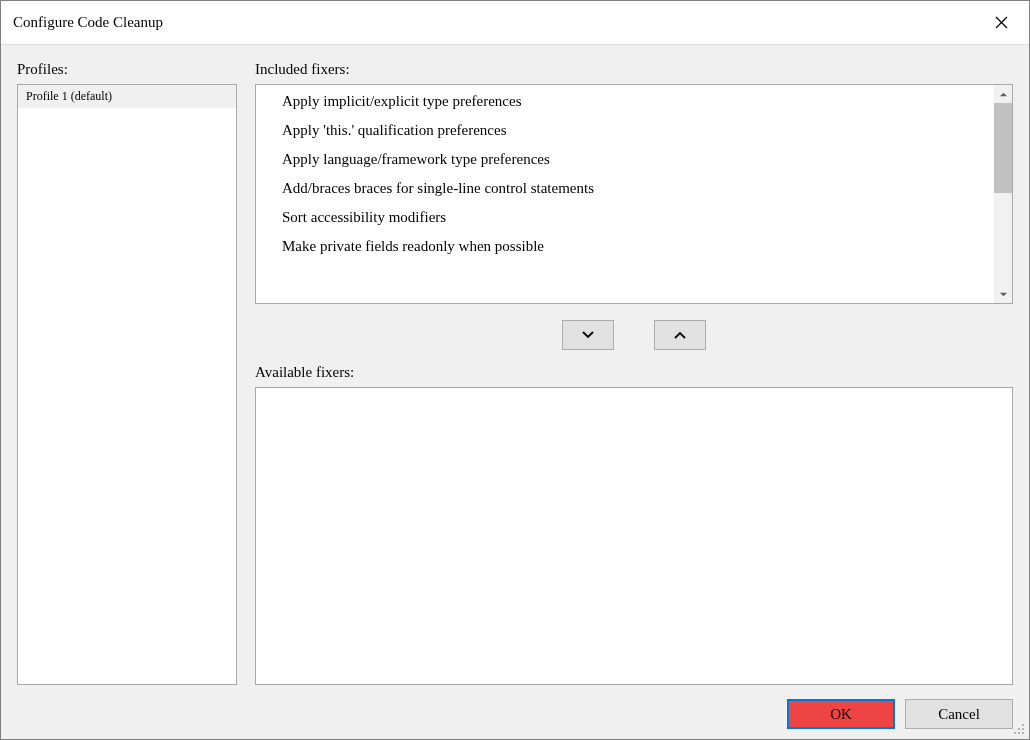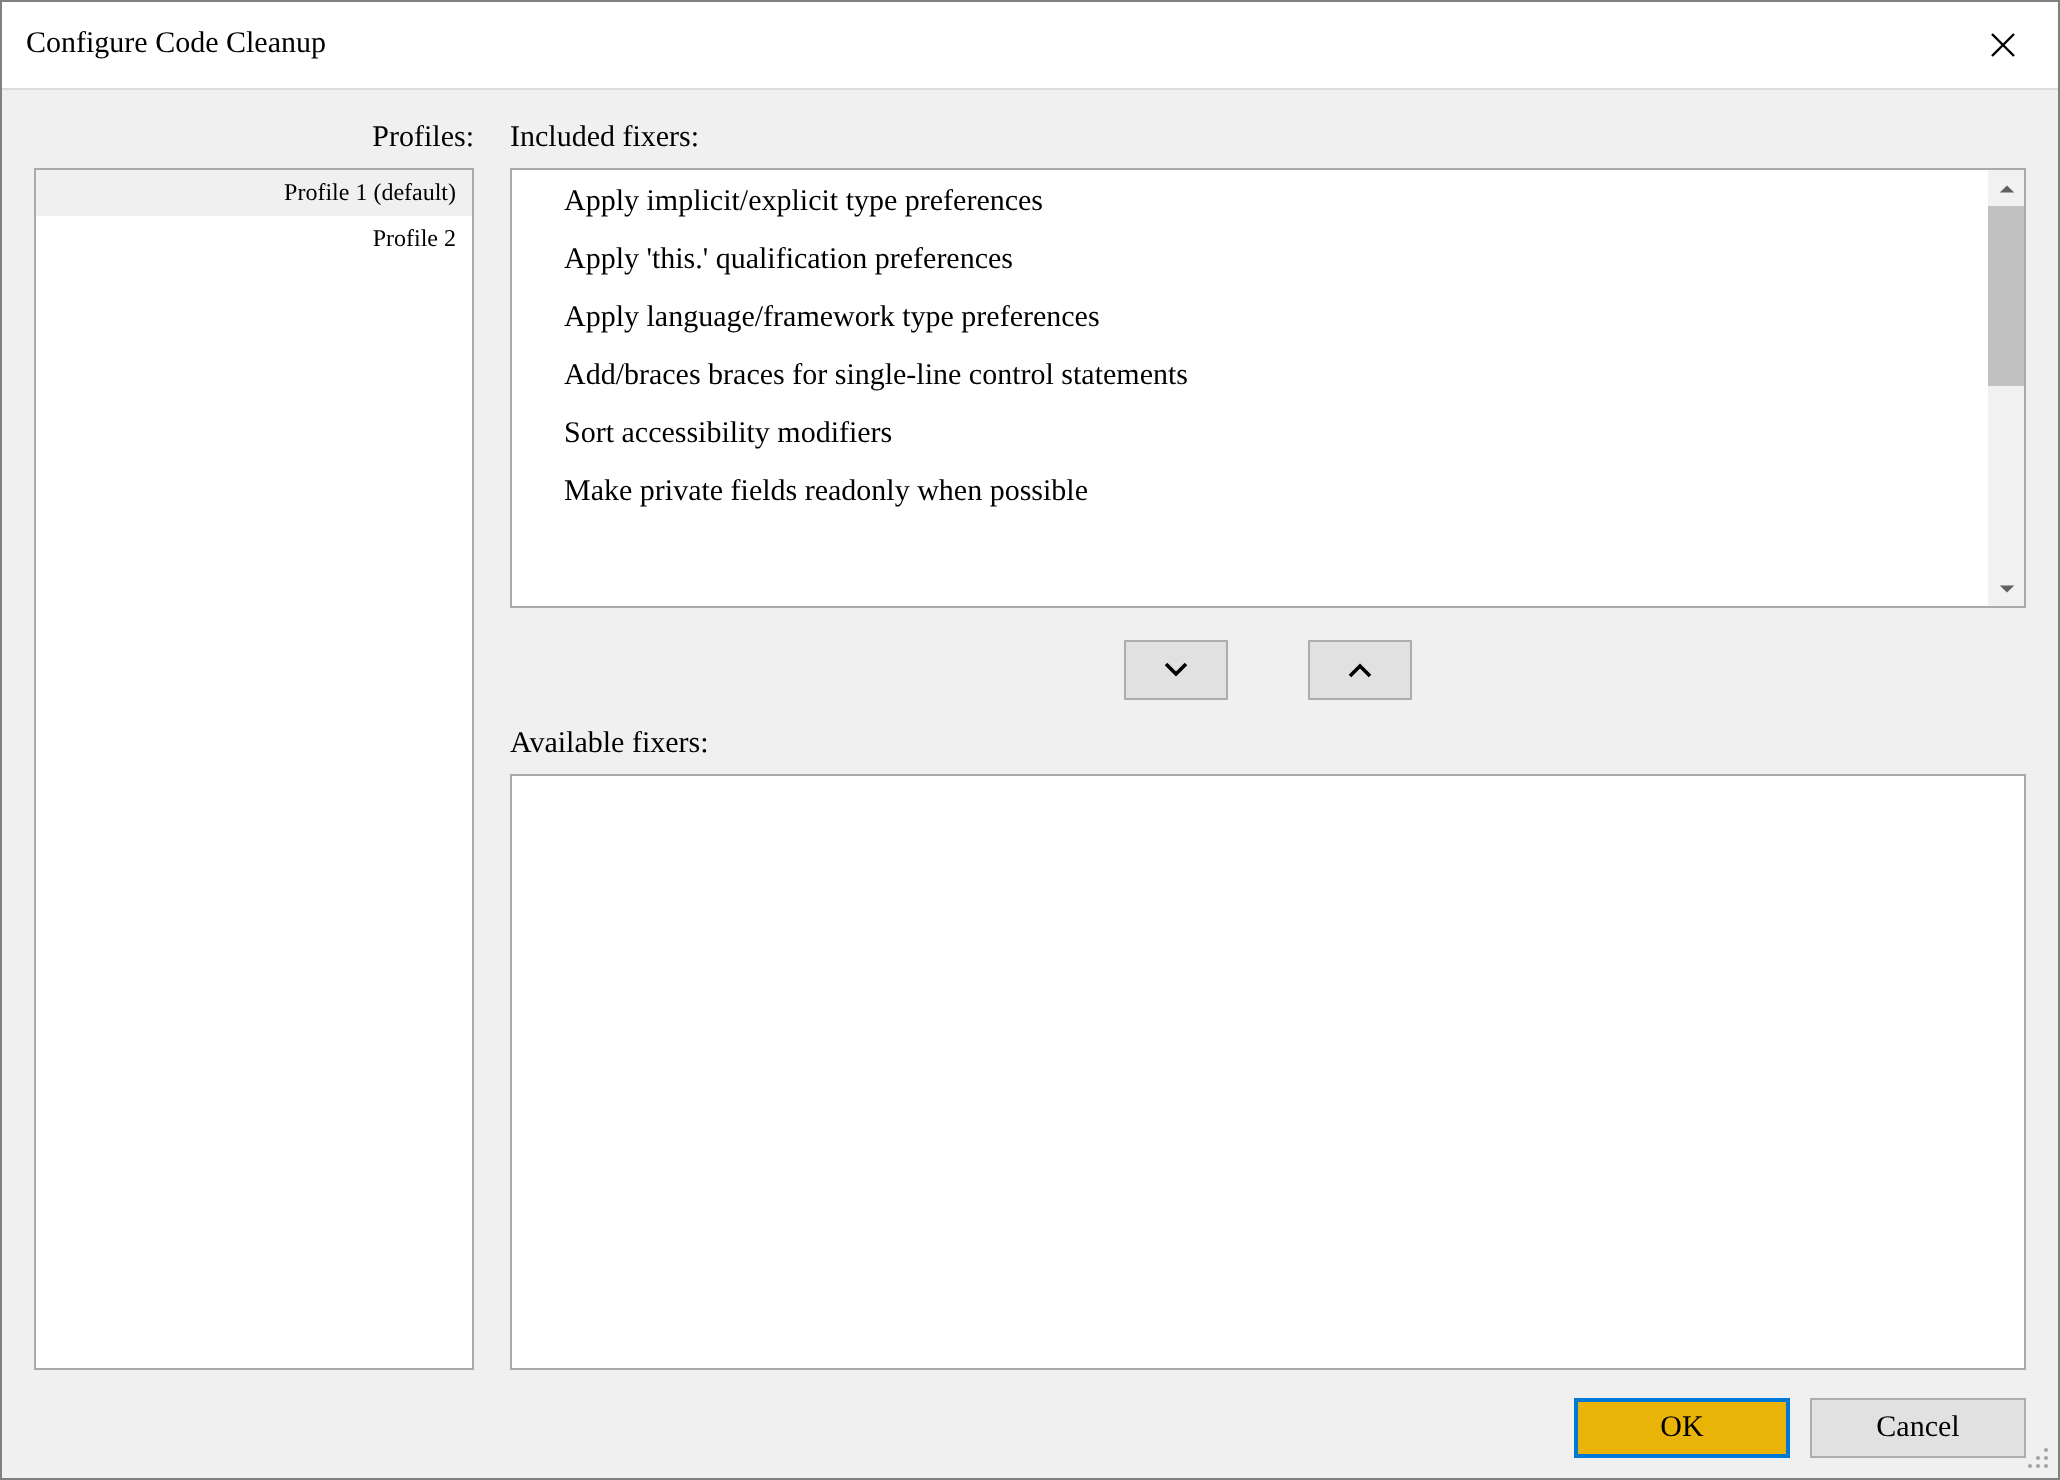--- a/index.html
+++ b/index.html
@@ -63,21 +63,20 @@
     .main-row {
       flex: 1;
       display: flex;
       gap: 18px;
       min-height: 0;
     }
     .profiles-col {
       width: 220px;
       display: flex;
       flex-direction: column;
-      text-align: right;
     }
     .col-label {
       font-size: 15px;
       margin-bottom: 6px;
     }
     .profiles-list {
       flex: 1;
       background: #ffffff;
       border: 1px solid #a9a9a9;
       overflow: auto;
@@ -196,21 +195,21 @@
       width: 108px;
       height: 30px;
       font-size: 15px;
       font-family: inherit;
       background: #e1e1e1;
       border: 1px solid #adadad;
       cursor: pointer;
     }
     .dlg-btn.primary {
       border: 2px solid #0078d7;
-      background: #eab308;
+      background: #ef4444;
     }
     .resize-grip {
       position: absolute;
       right: -12px;
       bottom: -6px;
       width: 14px;
       height: 14px;
     }
     .resize-grip svg {
       width: 14px;
@@ -231,21 +230,20 @@
     </button>
   </div>
 
   <div class="content">
     <div class="main-row">
 
       <div class="profiles-col">
         <div class="col-label">Profiles:</div>
         <div class="profiles-list">
           <div class="profile-item selected">Profile 1 (default)</div>
-          <div class="profile-item">Profile 2</div>
         </div>
       </div>
 
       <div class="fixers-col">
         <div class="col-label">Included fixers:</div>
         <div class="included-box">
           <div class="fixer-list">
             <div class="fixer-item">Apply implicit/explicit type preferences</div>
             <div class="fixer-item">Apply 'this.' qualification preferences</div>
             <div class="fixer-item">Apply language/framework type preferences</div>

